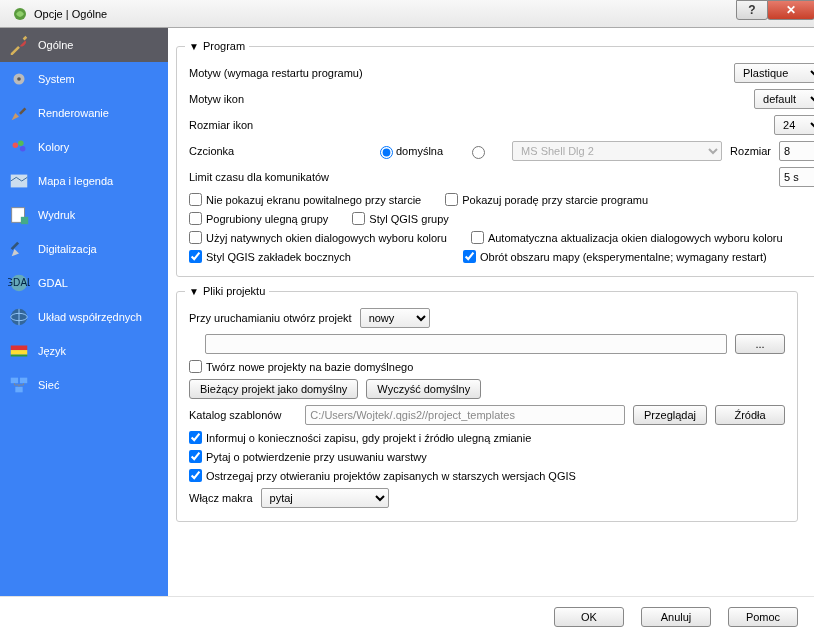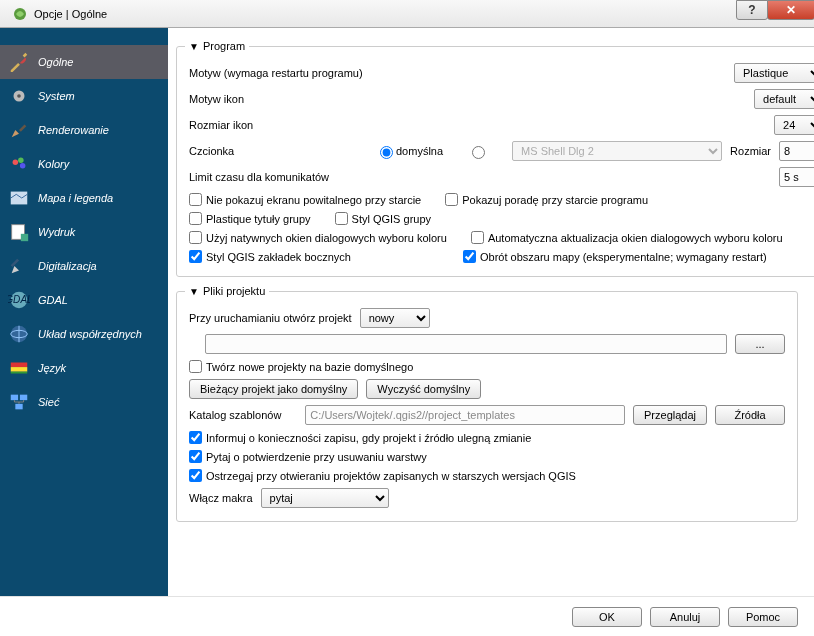--- a/index.html
+++ b/index.html
@@ -3,34 +3,34 @@
 <meta charset="utf-8">
 <style>
 * { box-sizing: border-box; font-family: "Segoe UI", Tahoma, sans-serif; font-size: 11px; }
 body { margin: 0; background: #fff; width: 814px; height: 636px; overflow: hidden; }
 .titlebar { height: 28px; background: linear-gradient(#f8f8f8, #e8e8e8); border-bottom: 1px solid #aaa; display: flex; align-items: center; padding: 0 12px; position: relative; }
 .titlebar-icon { width: 16px; height: 16px; margin-right: 6px; }
 .titlebar-btns { position: absolute; right: 0; top: 0; display: flex; }
 .titlebar-btn { width: 32px; height: 20px; border: 1px solid #888; background: linear-gradient(#f4f4f4,#d8d8d8); border-radius: 0 0 3px 3px; display: flex; align-items: center; justify-content: center; margin-right: -1px; color: #333; font-weight: bold; font-size: 12px;}
 .titlebar-btn.close { width: 48px; background: linear-gradient(#e67a6a,#c8402a); color: #fff; }
 .content { display: flex; height: calc(100% - 28px - 40px); }
-.sidebar { width: 168px; background: #0c4a6e; color: #fff; display: flex; flex-direction: column; padding: 17px 0; font-style: italic;}
+.sidebar { width: 168px; background: #3b82f6; color: #fff; display: flex; flex-direction: column; padding: 0 0;}
 .sidebar-item { display: flex; align-items: center; padding: 6px 8px; gap: 8px; cursor: pointer; }
 .sidebar-item.active { background: #5a5a62; }
 .sidebar-icon { width: 22px; height: 22px; display: inline-block; flex-shrink: 0; }
 .main { flex: 1; overflow: auto; padding: 8px 16px 8px 8px; }
 fieldset.group { border: 1px solid #ccc; border-radius: 3px; margin: 4px 0 8px 0; padding: 8px 12px 10px 12px; }
 .group-header { display: flex; align-items: center; gap: 4px; font-weight: normal; cursor: pointer; margin-left: -4px; padding: 0 4px; background:#fff;}
 .row { display: flex; align-items: center; padding: 3px 0; gap: 8px; }
 label.field { min-width: 170px; }
 select, input[type=text], input[type=number] { border: 1px solid #999; padding: 2px 4px; border-radius: 2px; background: #fcfcfc; height: 20px; }
 select { background: linear-gradient(#fdfdfd,#ececec); }
 .spin { width: 45px; }
 .btn { border: 1px solid #888; background: linear-gradient(#fdfdfd,#e4e4e4); border-radius: 3px; padding: 3px 10px; cursor: pointer; min-width: 70px; text-align:center; }
-.footer { height: 40px; display: flex; justify-content: flex-end; align-items: center; gap: 8px; padding: 0 16px; border-top: 1px solid #e2e2e2; }
+.footer { height: 40px; display: flex; justify-content: flex-end; align-items: center; gap: 17px; padding: 0 16px; border-top: 1px solid #e2e2e2; }
 input[type=checkbox] { margin: 0 4px 0 0; }
 .chk { display: inline-flex; align-items: center; margin-right: 16px; }
 .long-input { flex: 1; margin-left: 16px; }
 .readonly { color: #888; background: #f3f3f3; }
 .triangle { font-size: 10px; }
 </style>
 </head>
 <body>
 
 <div class="titlebar">
@@ -174,21 +174,21 @@
             <span>Nie pokazuj ekranu powitalnego przy starcie</span>
           </label>
         <label class="chk">
             <input type="checkbox" style="">
             <span>Pokazuj poradę przy starcie programu</span>
           </label>
       </div>
       <div class="row">
         <label class="chk">
             <input type="checkbox" style="">
-            <span>Plastique tytuły grupy</span>
+            <span>Pogrubiony ulegną grupy</span>
           </label>
         <label class="chk">
             <input type="checkbox" style="">
             <span>Styl QGIS grupy</span>
           </label>
       </div>
       <div class="row">
         <label class="chk" style="min-width:250px">
             <input type="checkbox" style="">
             <span>Użyj natywnych okien dialogowych wyboru koloru</span>

